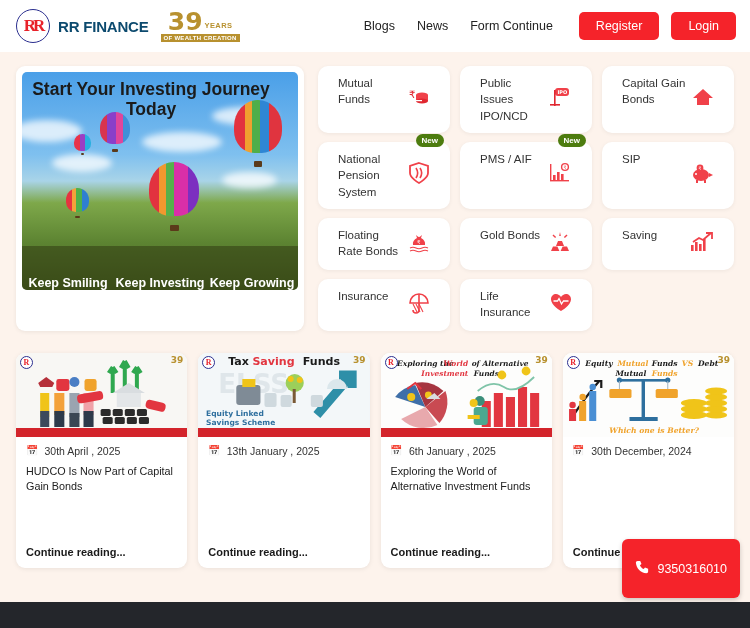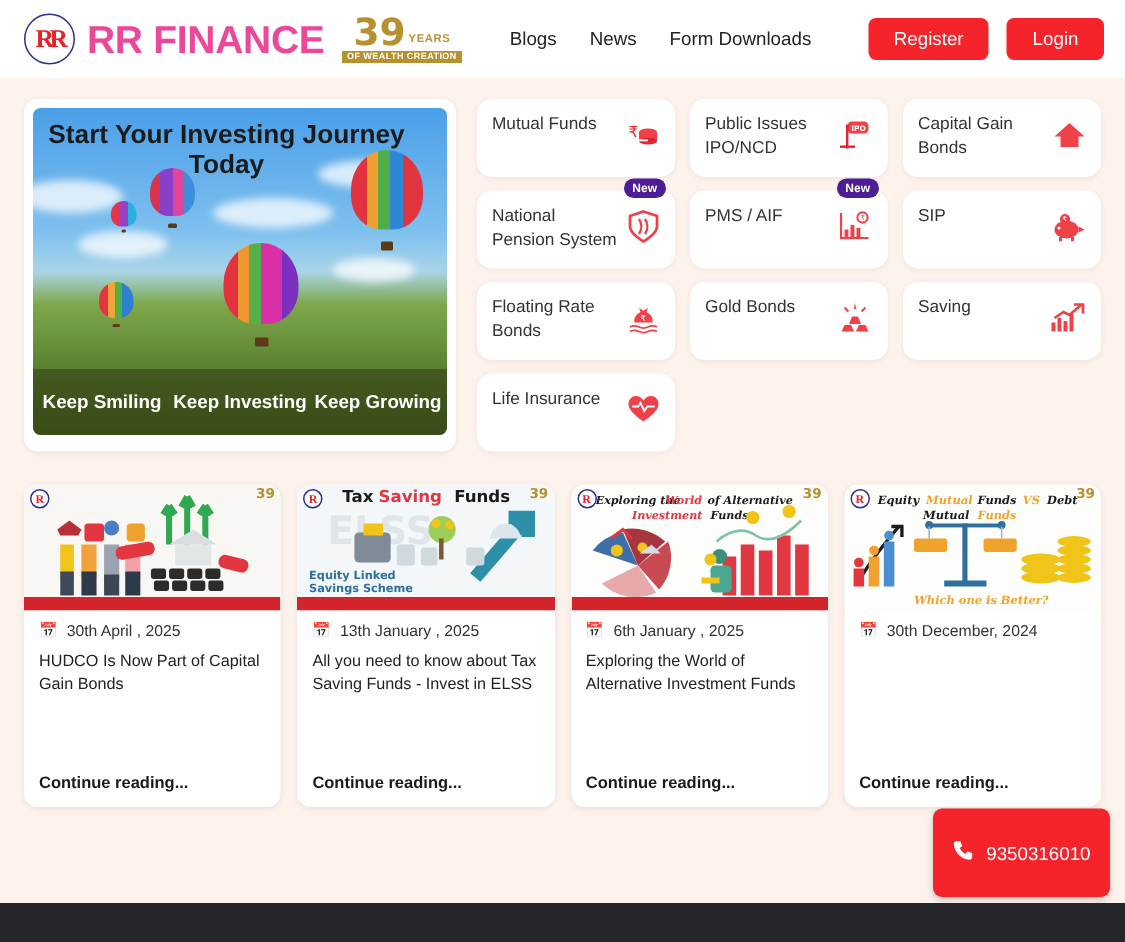--- a/index.html
+++ b/index.html
@@ -27,42 +27,42 @@
     border: 1.6px solid #2b2f8f;
     background: #fff;
     display: flex; align-items: center; justify-content: center;
     font-weight: bold; font-size: 17px; color: #e8222a;
     font-family: "Liberation Serif", serif;
     letter-spacing: -3px;
     flex: none;
     text-align: right;
   }
   .brand-name {
-    font-size: 26px; font-weight: bold; color: #ec4899;
+    font-size: 15px; font-weight: bold; color: #0c4a6e;
     letter-spacing: -0.2px; white-space: nowrap;
   }
   .anniv { display: flex; flex-direction: column; align-items: center; margin-left: 4px; }
   .anniv-top { display: flex; align-items: flex-end; gap: 2px; }
   .anniv-39 {
     font-size: 25px; font-weight: bold; color: #b8912f;
     line-height: 0.92; font-family: "DejaVu Sans", sans-serif;
   }
   .anniv-years { font-size: 7.5px; font-weight: bold; color: #b8912f; letter-spacing: .4px; padding-bottom: 3px;}
   .anniv-sub {
     font-size: 6px; font-weight: bold; color: #fff; background: #b8912f;
     padding: 1px 3px; letter-spacing: .3px; margin-top: 1px; white-space: nowrap;
   }
   .nav { margin-left: auto; display: flex; align-items: center; gap: 22px; }
   .nav-link { font-size: 12.5px; color: #222; white-space: nowrap; cursor: pointer; }
   .btn-red {
     background: #f5232a; color: #fff; font-size: 12.5px;
     border: none; border-radius: 5px; padding: 7px 17px; cursor: pointer;
     font-family: "Liberation Sans", sans-serif; white-space: nowrap;
   }
-  .nav-actions { display: flex; gap: 12px; margin-left: 16px; }
+  .nav-actions { display: flex; gap: 12px; margin-left: 4px; }
 
   
   .main { display: flex; padding: 14px 16px 0 16px; gap: 14px; }
 
   
   .hero-wrap {
     width: 288px; background: #fff; border-radius: 9px; padding: 6px;
     box-shadow: 0 1px 4px rgba(0,0,0,.07); flex: none;
   }
   .hero {
@@ -77,39 +77,39 @@
   }
   .balloon { position: absolute; z-index: 2; }
   .balloon .env { border-radius: 50% 50% 42% 42%; position: relative; }
   .balloon .basket {
     width: 18%; height: 9%; background: #5b3a1a; margin: 0 auto;
     position: relative; top: 12%; border-radius: 1px;
   }
   .hero-footer {
     position: absolute; left: 0; right: 0; bottom: 0; height: 44px; z-index: 4;
     background: rgba(50,58,18,.55);
-    display: flex; align-items: center;
+    display: flex; align-items: flex-end;
   }
   .hero-foot-item {
     flex: 1; text-align: center; color: #fff; font-size: 12.5px;
     font-weight: bold; line-height: 1.15;
   }
 
   
   .tiles { flex: 1; display: grid; grid-template-columns: repeat(3, 1fr); gap: 9px 10px; align-content: start; }
   .tile {
     background: #fff; border-radius: 10px; min-height: 52px;
-    padding: 9px 10px; position: relative; cursor: pointer;
+    padding: 9px 20px; position: relative; cursor: pointer;
     box-shadow: 0 1px 4px rgba(0,0,0,.06);
     display: flex; align-items: flex-start; justify-content: space-between; gap: 4px;
   }
   .tile-label { font-size: 11.5px; color: #333; line-height: 1.42; }
   .tile-icon { flex: none; align-self: center; }
   .badge-new {
-    position: absolute; top: -8px; right: 6px; background: #4c1d95; color: #fff;
+    position: absolute; top: -8px; right: 6px; background: #4d7c0f; color: #fff;
     font-size: 8px; font-weight: bold; border-radius: 7px; padding: 2px 6px; z-index: 3;
   }
 
   
   .cards { display: flex; gap: 11px; padding: 22px 16px 0 16px; }
   .card {
     flex: 1; background: #fff; border-radius: 9px; overflow: hidden;
     box-shadow: 0 1px 5px rgba(0,0,0,.08); display: flex; flex-direction: column;
     height: 215px; cursor: pointer;
   }
@@ -153,21 +153,21 @@
         <span class="anniv-39">39</span>
         <span class="anniv-years">YEARS</span>
       </div>
       <div class="anniv-sub">OF WEALTH CREATION</div>
     </div>
   </div>
 
   <div class="nav">
     <span class="nav-link">Blogs</span>
     <span class="nav-link">News</span>
-    <span class="nav-link">Form Downloads</span>
+    <span class="nav-link">Form Continue</span>
     <div class="nav-actions">
       <button class="btn-red">Register</button>
       <button class="btn-red">Login</button>
     </div>
   </div>
 </div>
 
 <div class="main">
 
   <div class="hero-wrap">
@@ -322,20 +322,30 @@
             <rect x="1" y="13" width="2.6" height="6" fill="#f04149"></rect>
             <rect x="5" y="10" width="2.6" height="9" fill="#f04149"></rect>
             <rect x="9" y="12" width="2.6" height="7" fill="#f04149"></rect>
             <rect x="13" y="7" width="2.6" height="12" fill="#f04149"></rect>
             <path d="M3 10 L9 6 L13 8 L21 1" stroke="#f04149" stroke-width="1.8" fill="none"></path>
             <path d="M16 1 H22 V7" stroke="#f04149" stroke-width="1.8" fill="none"></path>
           </svg>
       </span>
     </div>
 
+    <div class="tile">
+      <span class="tile-label">Insurance</span>
+      <span class="tile-icon">
+        <svg width="22" height="22" viewBox="0 0 22 22">
+            <path d="M2 11 A9 9 0 0 1 20 11 Z" fill="none" stroke="#f04149" stroke-width="1.6"></path>
+            <path d="M11 2 V18 A3 3 0 0 1 5 18" stroke="#f04149" stroke-width="1.6" fill="none"></path>
+            <path d="M5 12 L9 20 M8 12 L12 20 M11 12 L15 20" stroke="#f04149" stroke-width="1.1"></path>
+          </svg>
+      </span>
+    </div>
 
     <div class="tile">
       <span class="tile-label">Life Insurance</span>
       <span class="tile-icon">
         <svg width="22" height="20" viewBox="0 0 22 20">
             <path d="M11 18 C11 18 1 12 1 6.4 C1 3 3.4 1 6 1 C8 1 10 2.4 11 4 C12 2.4 14 1 16 1 C18.6 1 21 3 21 6.4 C21 12 11 18 11 18 Z" fill="#f04149"></path>
             <path d="M3.5 8 H7.5 L9 5.6 L11.5 11 L13.5 8 H18.5" stroke="#fff" stroke-width="1.3" fill="none"></path>
           </svg>
       </span>
     </div>
@@ -421,21 +431,20 @@
         <text x="8" y="63" font-size="7.5" font-weight="bold" fill="#2e6f9e" font-family="DejaVu Sans">Equity Linked</text>
         <text x="8" y="72" font-size="7.5" font-weight="bold" fill="#2e6f9e" font-family="DejaVu Sans">Savings Scheme</text>
       </svg>
       <div class="art-cap"></div>
     </div>
     <div class="card-body">
       <div class="card-date">
         <span class="cal-ico">📅</span>
         <span>13th January , 2025</span>
       </div>
-      <div class="card-title">All you need to know about Tax Saving Funds - Invest in ELSS</div>
       <div class="card-cta">Continue reading...</div>
     </div>
   </div>
 
   <div class="card">
     <div class="card-img" style="background:#fbfbfa;">
       <div class="mini-logo">R</div>
       <div class="mini-39">39</div>
       <svg width="100%" height="84" viewBox="0 0 170 84" preserveAspectRatio="none">
         <rect width="170" height="84" fill="#fdfdfc"></rect>

